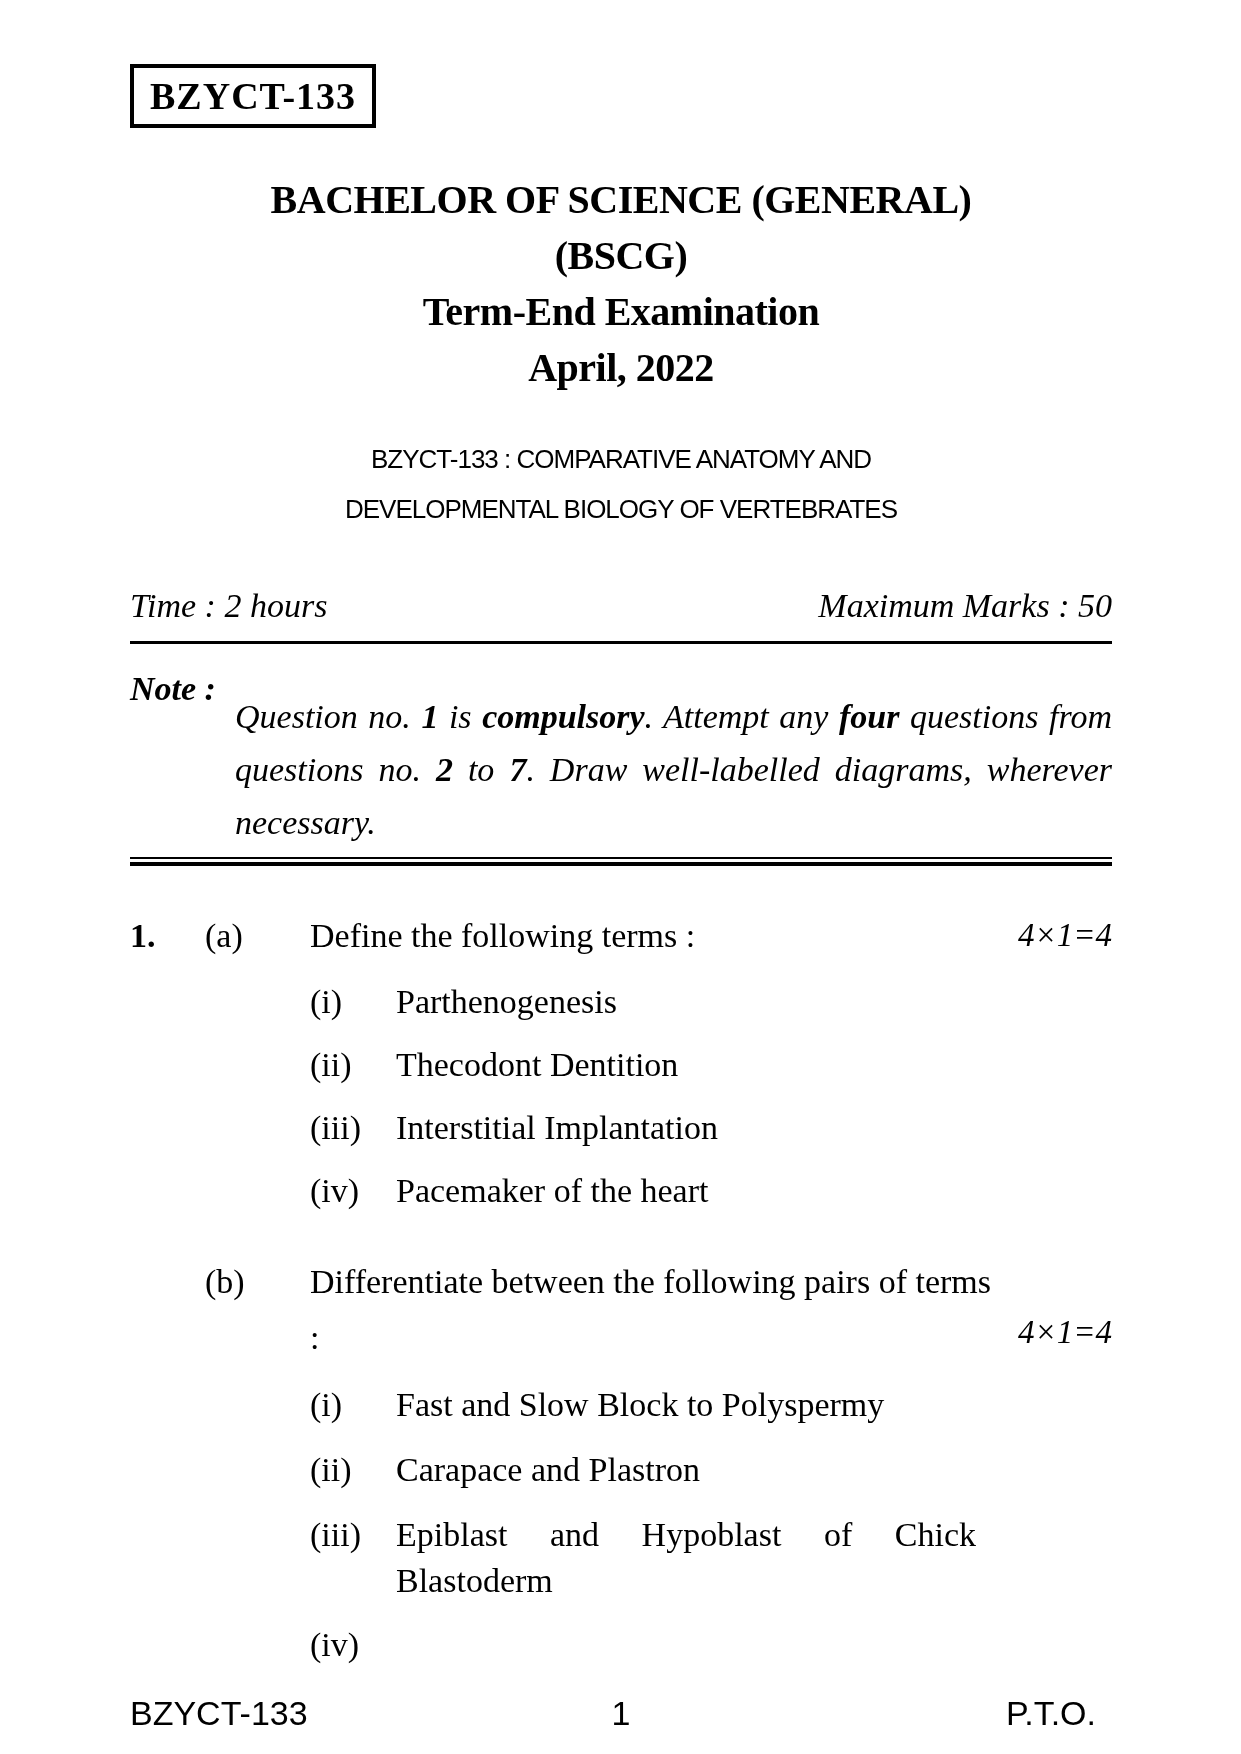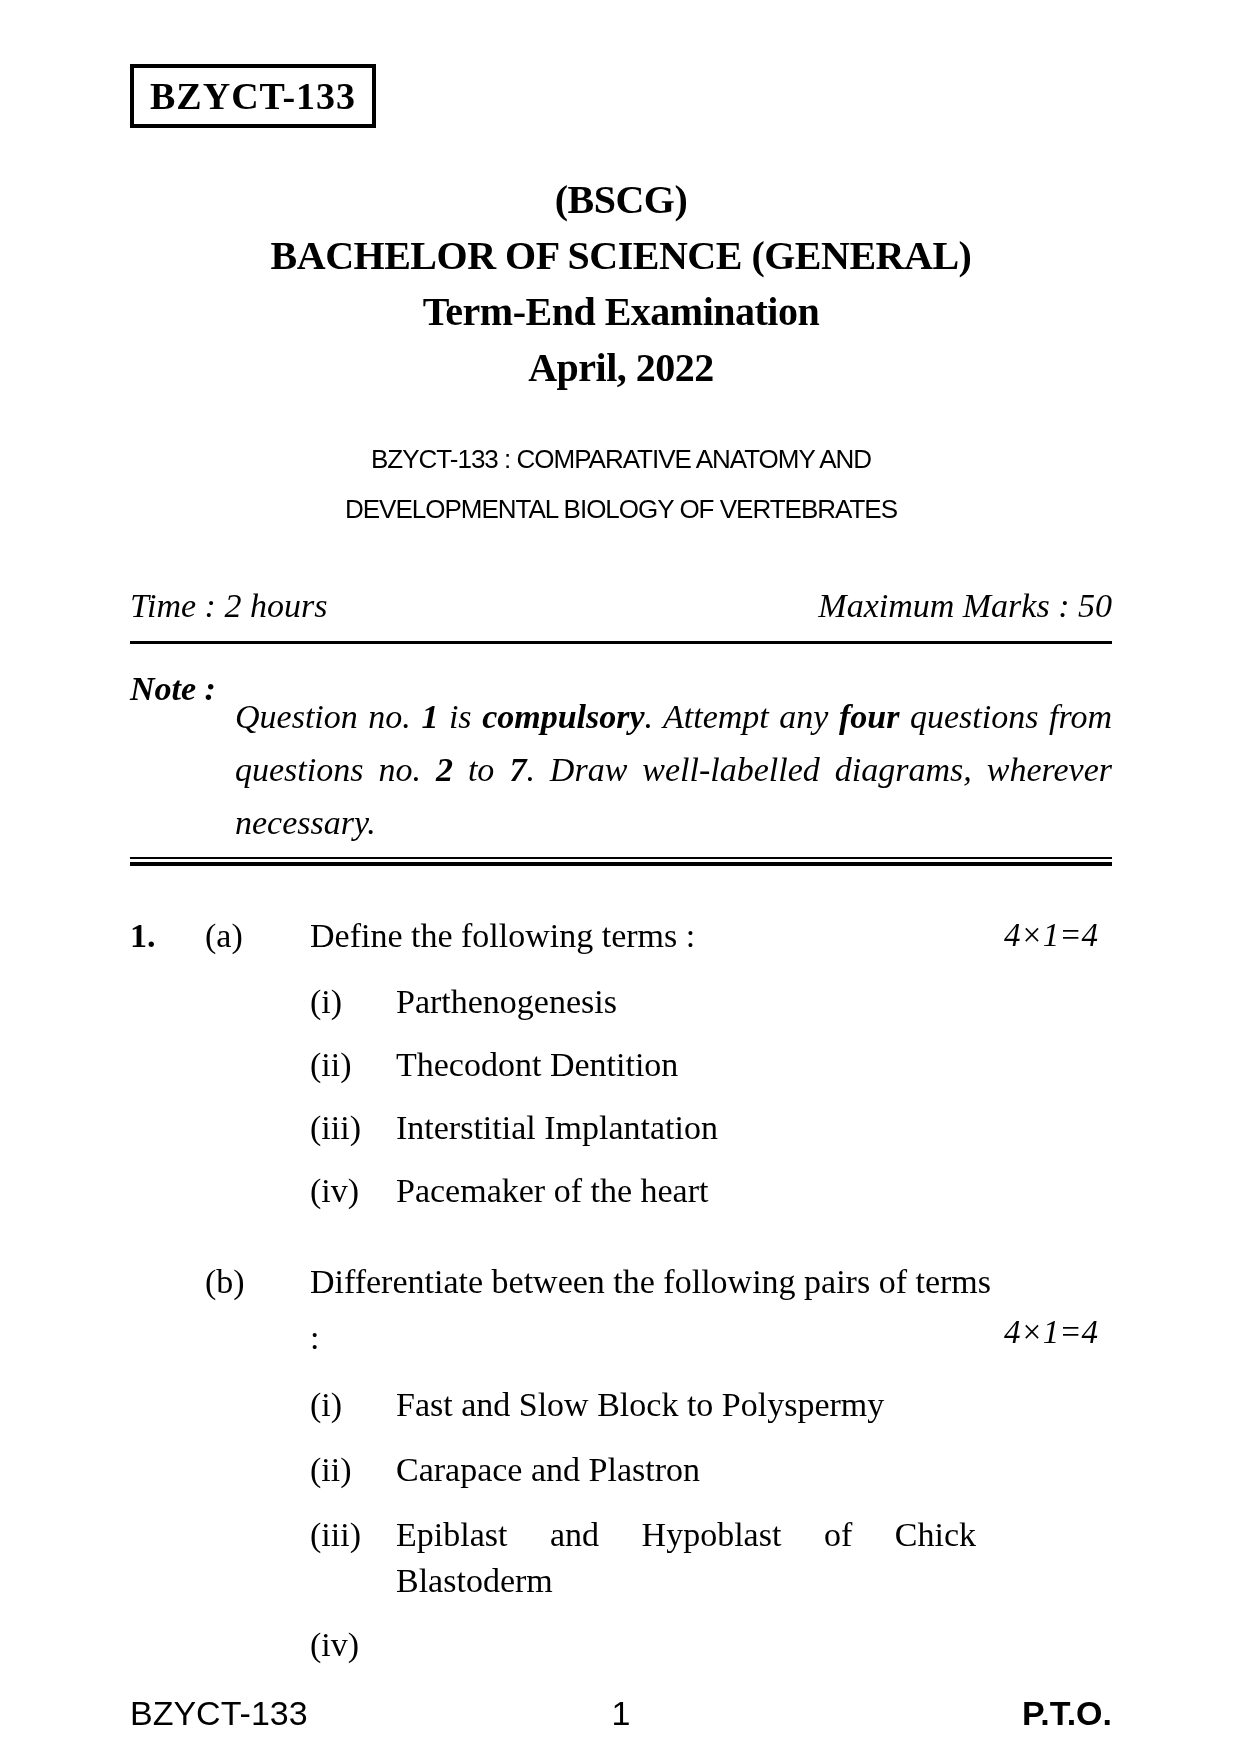--- a/index.html
+++ b/index.html
@@ -37,50 +37,50 @@
   .note-label{font-weight:bold;width:105px;flex:none;}
   .note-text{flex:1;text-align:justify;margin-top:28px;}
   .b{font-weight:bold;}
 
   .double-rule{margin-top:8px;height:3px;border-top:2px solid #000;border-bottom:4px solid #000;}
 
   
   .q-row{display:grid;grid-template-columns:75px 105px 1fr;font-size:34px;line-height:43px;position:relative;}
   .q1a{margin-top:48px;}
   .q-num{font-weight:bold;}
-  .marks{position:absolute;right:14px;top:0;font-style:italic;font-size:33px;}
+  .marks{position:absolute;right:0;top:0;font-style:italic;font-size:33px;}
   .qb{margin-top:40px;line-height:56px;}
   .qb .part-text{max-width:690px;}
   .qb .marks{top:auto;bottom:6px;}
 
   .item-row{display:grid;grid-template-columns:86px 1fr;margin-left:180px;
     font-size:34px;line-height:46px;}
   .item-text{max-width:580px;text-align:justify;}
   .ia1{margin-top:22px;} .ia2{margin-top:17px;} .ia3{margin-top:17px;} .ia4{margin-top:17px;}
   .ib1{margin-top:16px;} .ib2{margin-top:19px;} .ib3{margin-top:19px;} .ib4{margin-top:18px;}
 
   
   .footer{margin-top:24px;position:relative;
     font-family:"Liberation Sans","DejaVu Sans",sans-serif;
     font-size:34px;line-height:43px;}
   .footer-center{position:absolute;left:50%;transform:translateX(-50%);}
-  .footer-right{position:absolute;right:0;top:0;font-weight:bold;}
+  .footer-right{position:absolute;right:16px;top:0;}
 </style>
 </head>
 <body>
 
 <div class="content">
 
   <div class="header-row">
     <div class="code-box">BZYCT-133</div>
   </div>
 
   <div class="title-block">
+    <div>BACHELOR OF SCIENCE (GENERAL)</div>
     <div>(BSCG)</div>
-    <div>BACHELOR OF SCIENCE (GENERAL)</div>
     <div>Term-End Examination</div>
     <div>April, 2022</div>
   </div>
 
   <div class="subject-block">
     <div>BZYCT-133 : COMPARATIVE ANATOMY AND</div>
     <div>DEVELOPMENTAL BIOLOGY OF VERTEBRATES</div>
   </div>
 
   <div class="meta-row">

